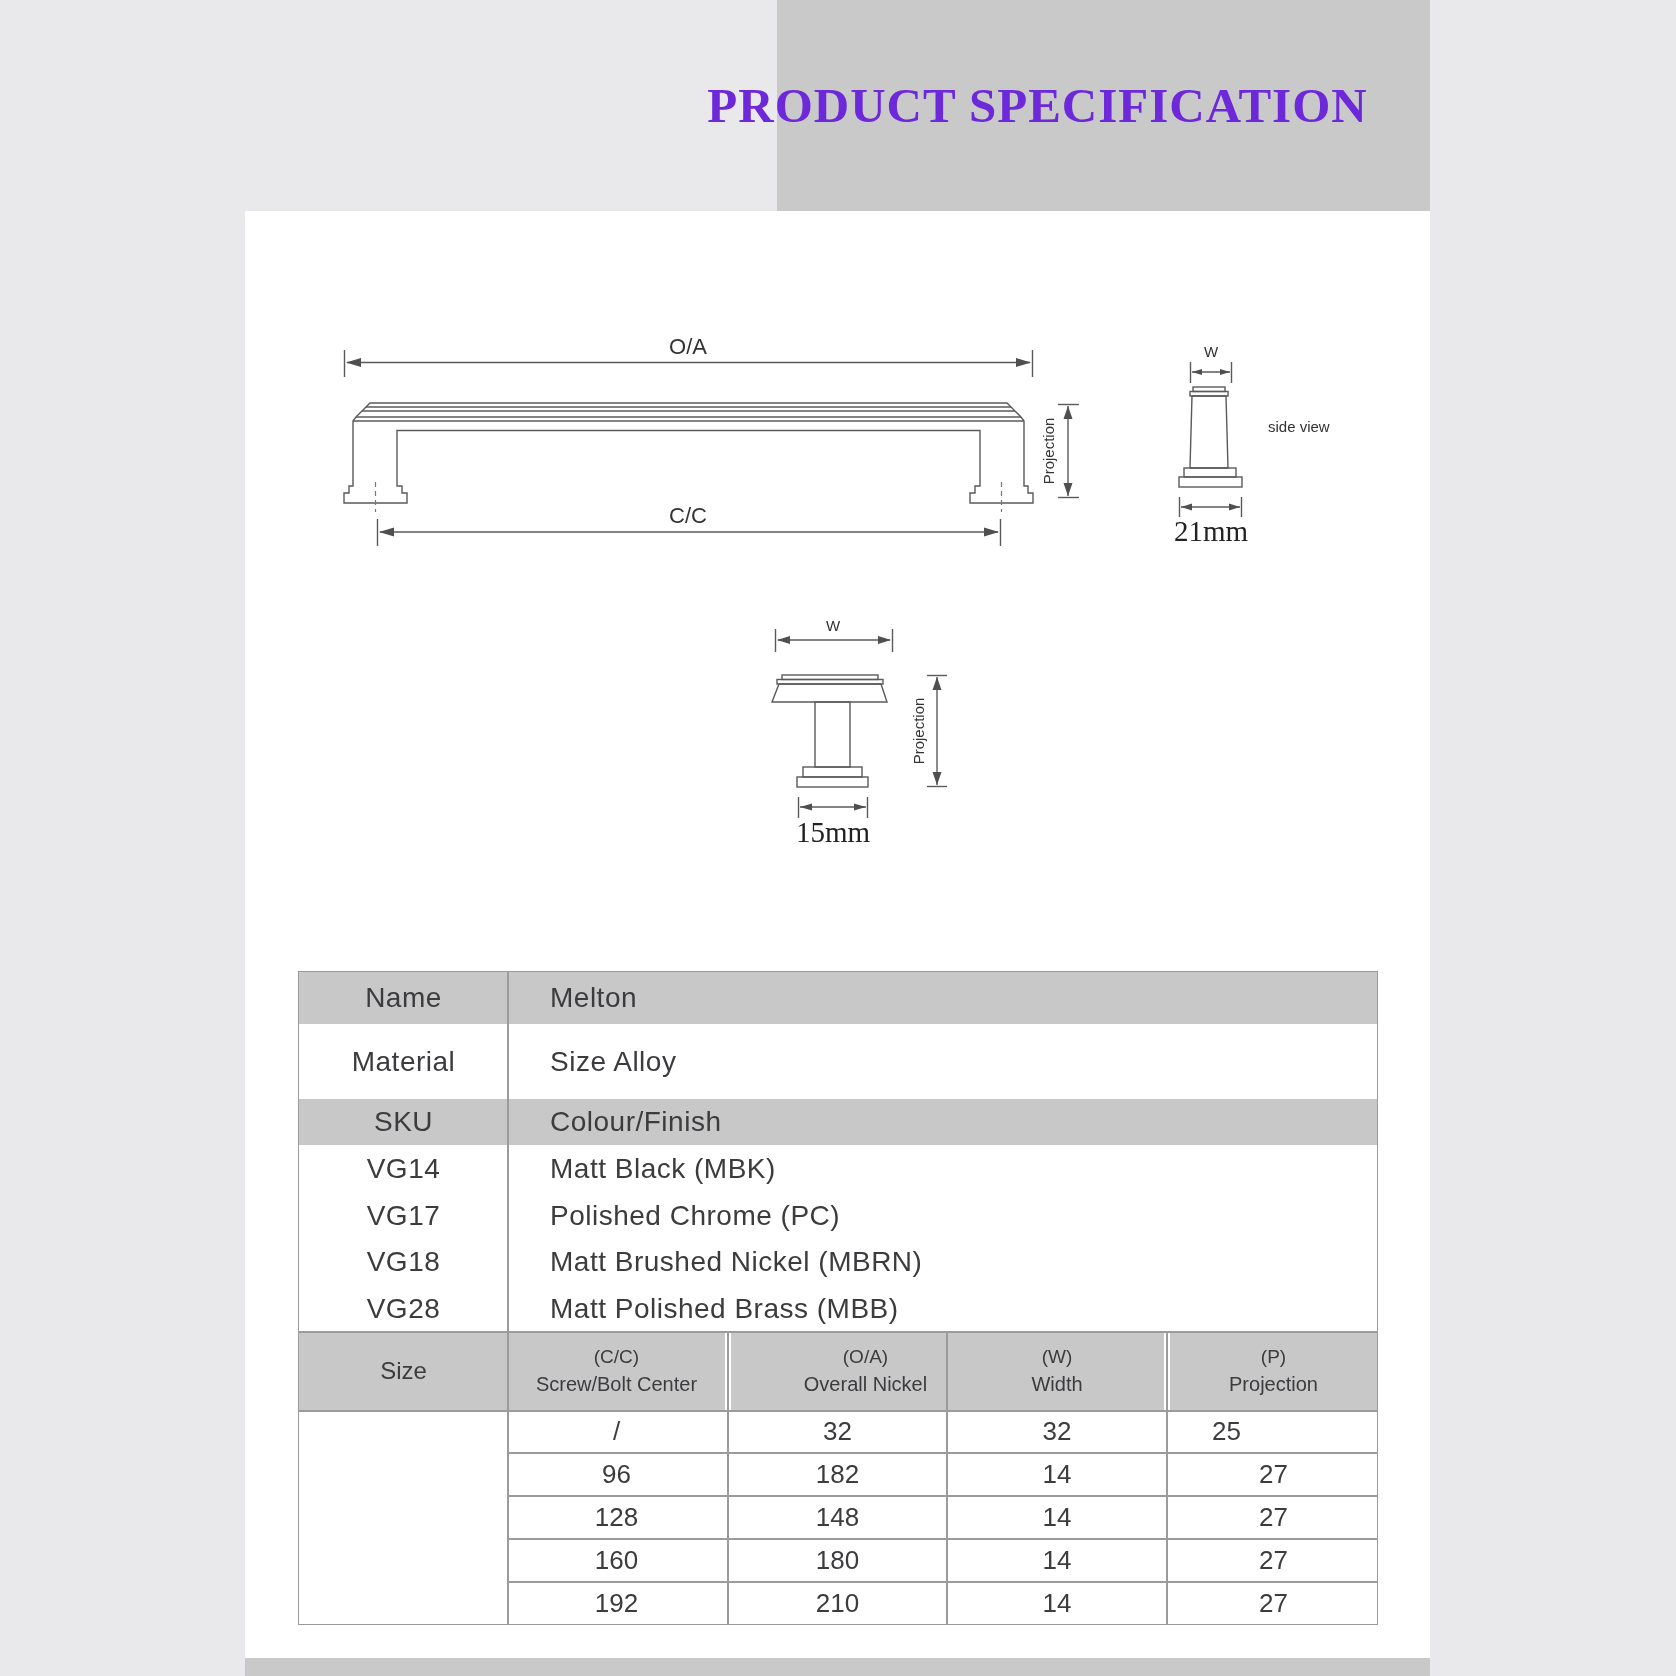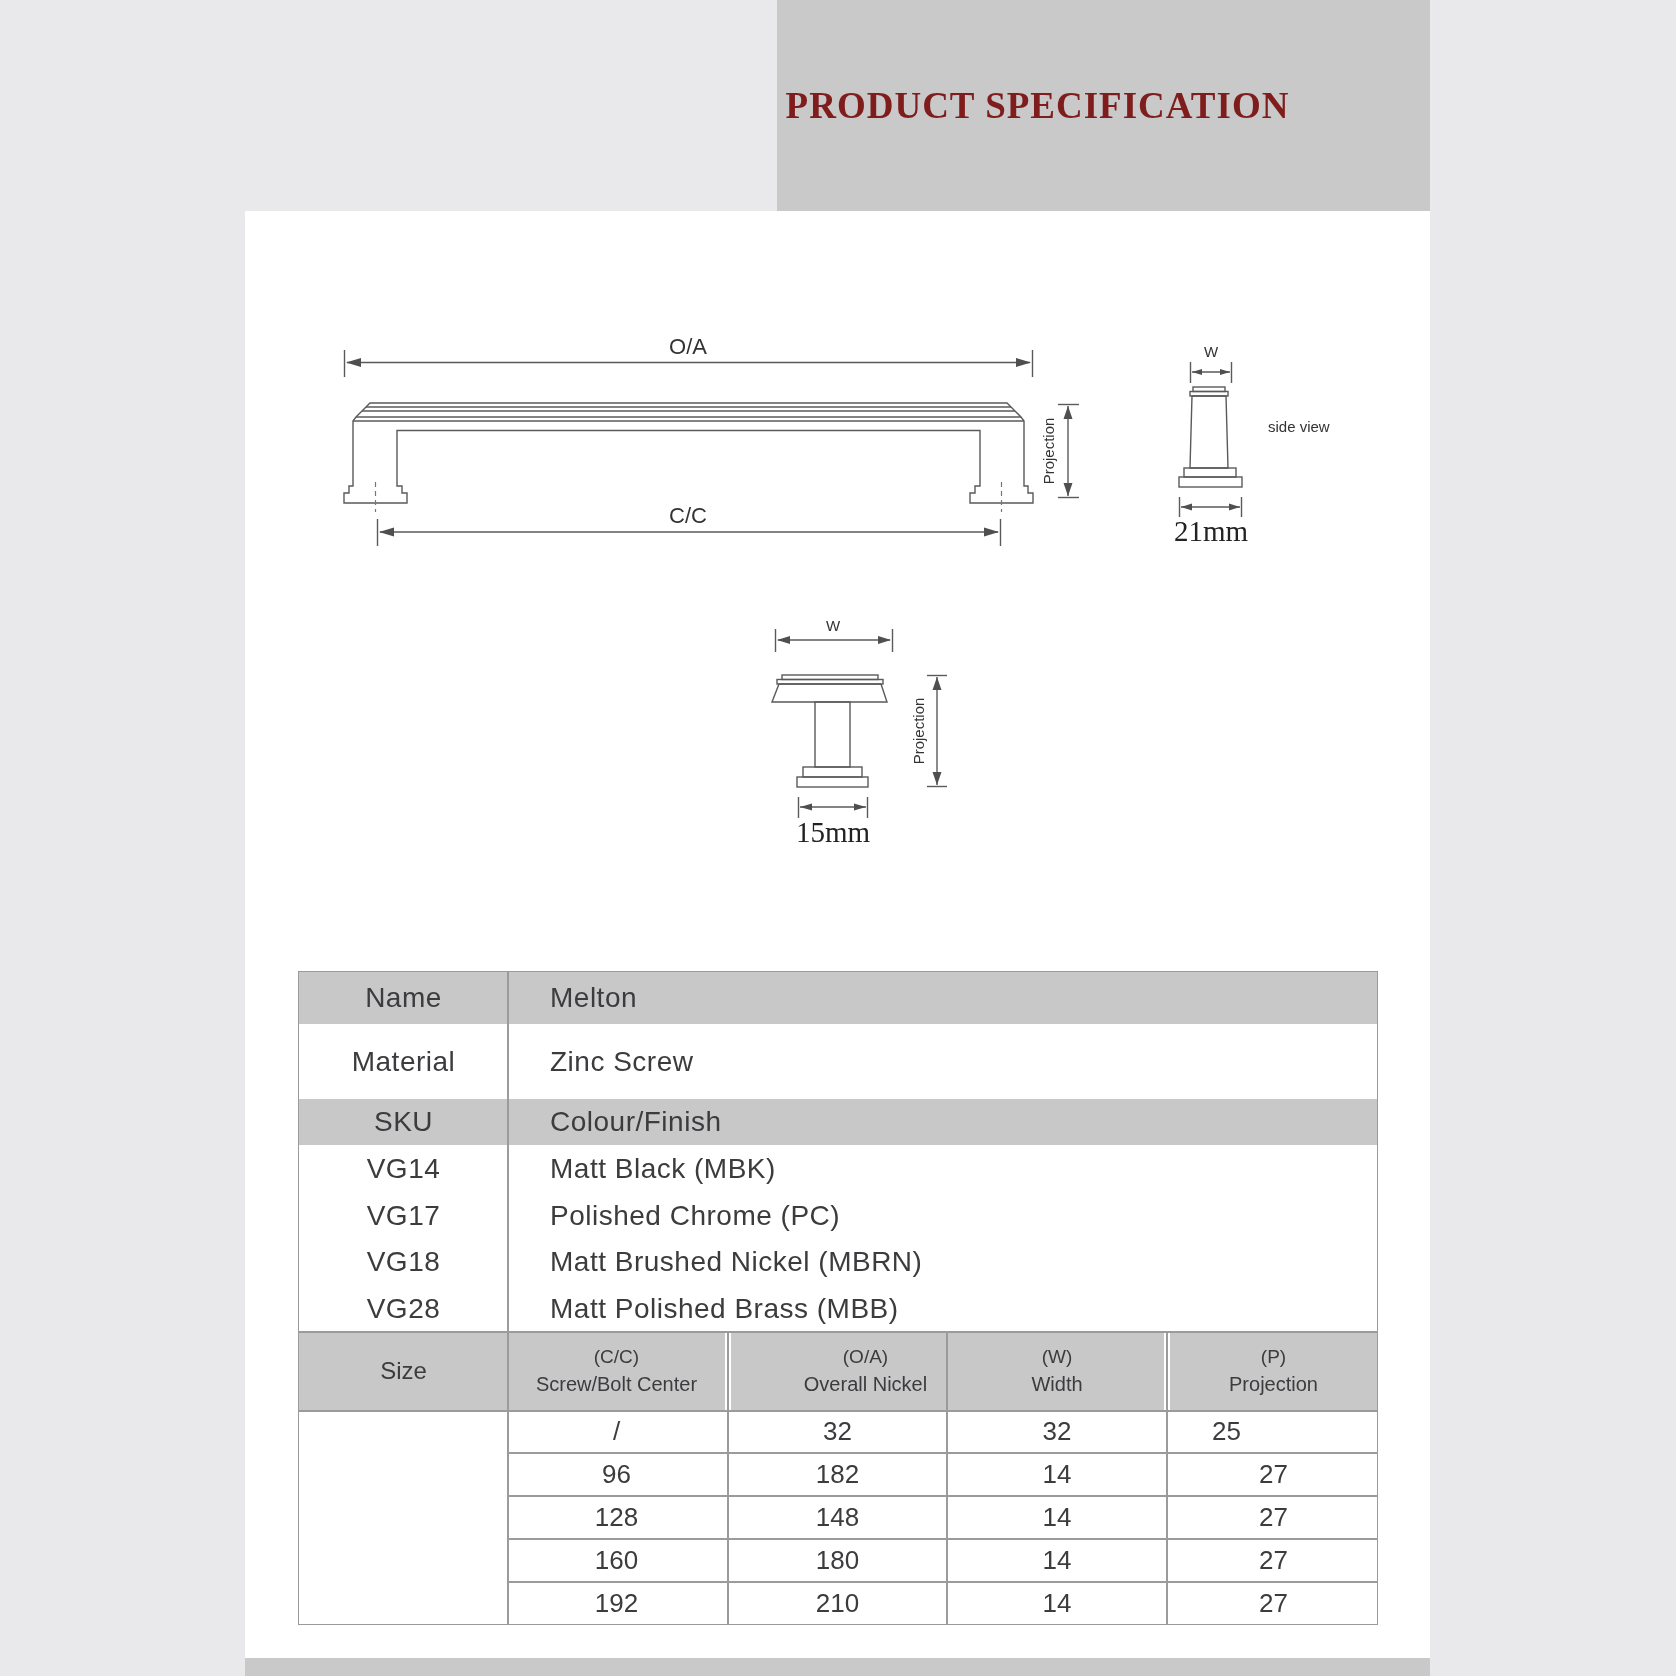--- a/index.html
+++ b/index.html
@@ -2,22 +2,22 @@
 <html><head>
 <meta charset="utf-8">
 <style>
   html,body{margin:0;padding:0;background:#e9e9eb;}
   #canvas{position:relative;width:1676px;height:1676px;background:#e9e9eb;overflow:hidden;
           font-family:"Liberation Sans",sans-serif;color:#3c3c3f;}
   .abs{position:absolute;}
   #page{left:245px;top:211px;width:1185px;height:1447px;background:#ffffff;}
   #title-band{left:777px;top:0;width:653px;height:211px;background:#c9c9ca;
               display:flex;align-items:center;justify-content:center;}
-  #title-band .title{font-family:"Liberation Serif",serif;font-weight:bold;font-size:37px;
-              letter-spacing:1px;color:#7f1d1d;transform:translateX(-66px);white-space:nowrap;}
+  #title-band .title{font-family:"Liberation Serif",serif;font-weight:bold;font-size:49px;
+              letter-spacing:1px;color:#6d28d9;transform:translateX(-66px);white-space:nowrap;}
   #bottom-band{left:245px;top:1658px;width:1185px;height:18px;background:#c9c9ca;}
   #drawing-svg{left:0;top:0;width:1676px;height:1676px;pointer-events:none;}
   
   #spec-table{left:299px;top:972px;width:1078px;height:652px;background:#ffffff;
               outline:1.5px solid #9b9b9b;}
   .trow{position:absolute;left:0;width:1078px;display:flex;align-items:center;}
   .gray{background:#c8c8c9;}
   .c1{position:absolute;left:0;width:209px;text-align:center;font-size:28px;letter-spacing:.5px;}
   .c2{position:absolute;left:251px;font-size:28px;letter-spacing:.5px;}
   .vline{position:absolute;width:1.5px;background:#9b9b9b;}
@@ -144,21 +144,21 @@
   </svg>
 
   <div id="spec-table" class="abs">
 
     <div class="trow gray" style="top:0;height:52px;">
       <div class="c1">Name</div>
       <div class="c2">Melton</div>
     </div>
     <div class="trow" style="top:52px;height:75px;">
       <div class="c1">Material</div>
-      <div class="c2">Zinc Screw</div>
+      <div class="c2">Size Alloy</div>
     </div>
     <div class="trow gray" style="top:127px;height:46px;">
       <div class="c1">SKU</div>
       <div class="c2">Colour/Finish</div>
     </div>
 
     <div class="trow" style="top:173px;height:47px;">
       <div class="c1">VG14</div>
       <div class="c2">Matt Black (MBK)</div>
     </div>

